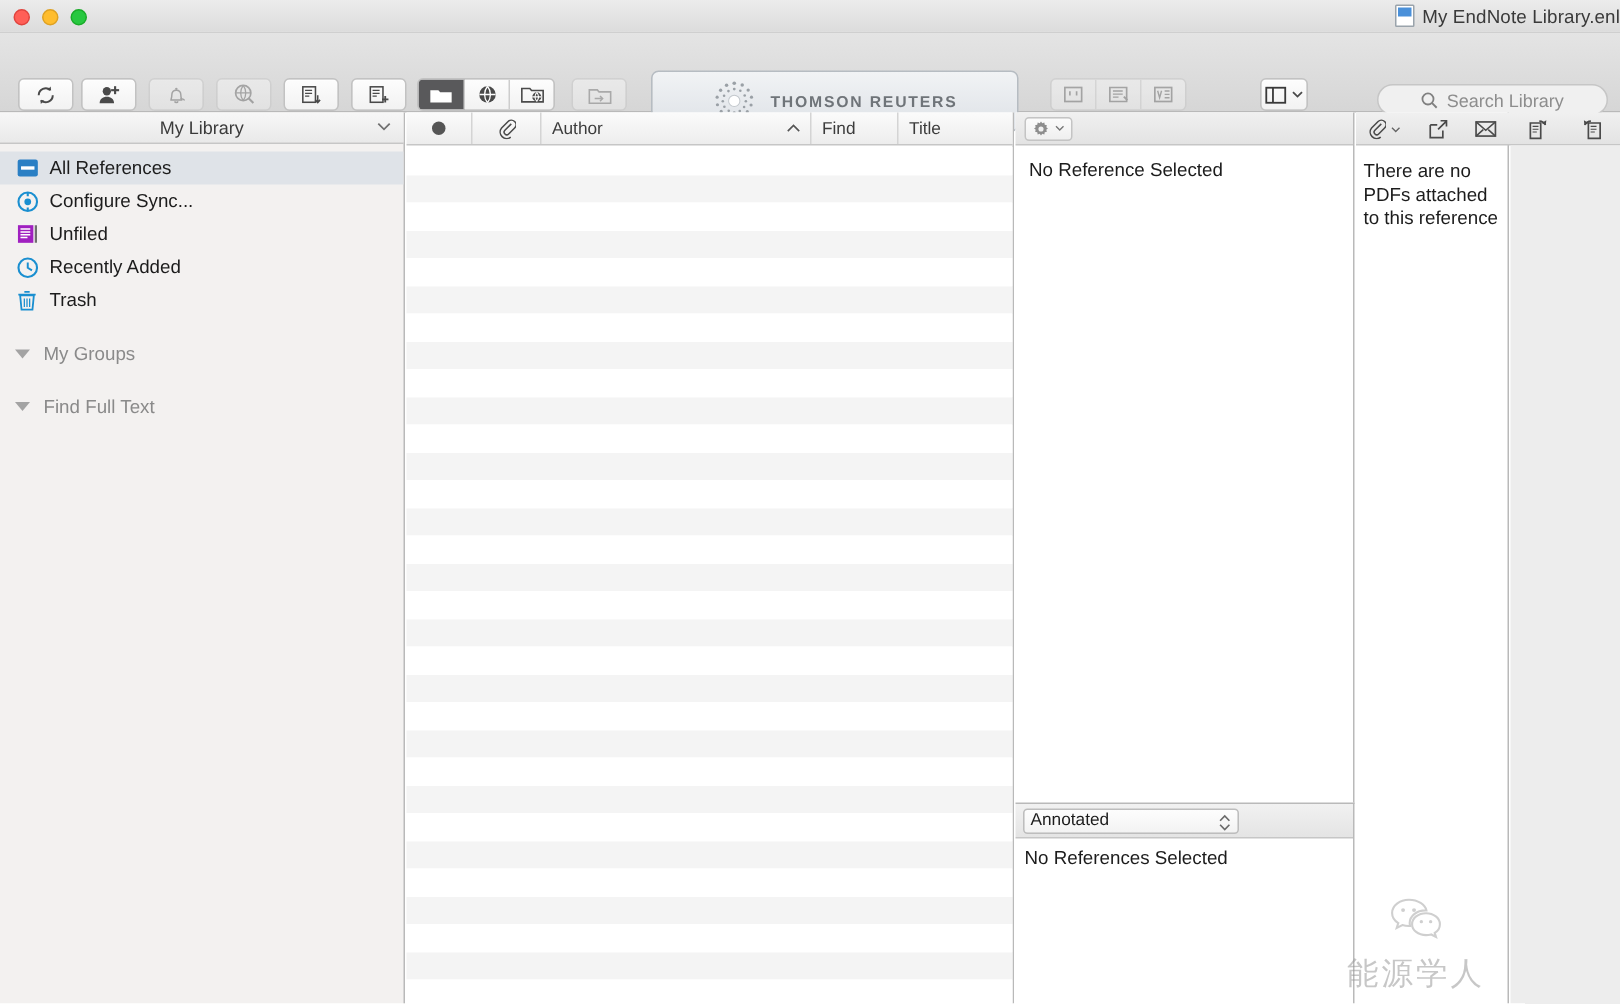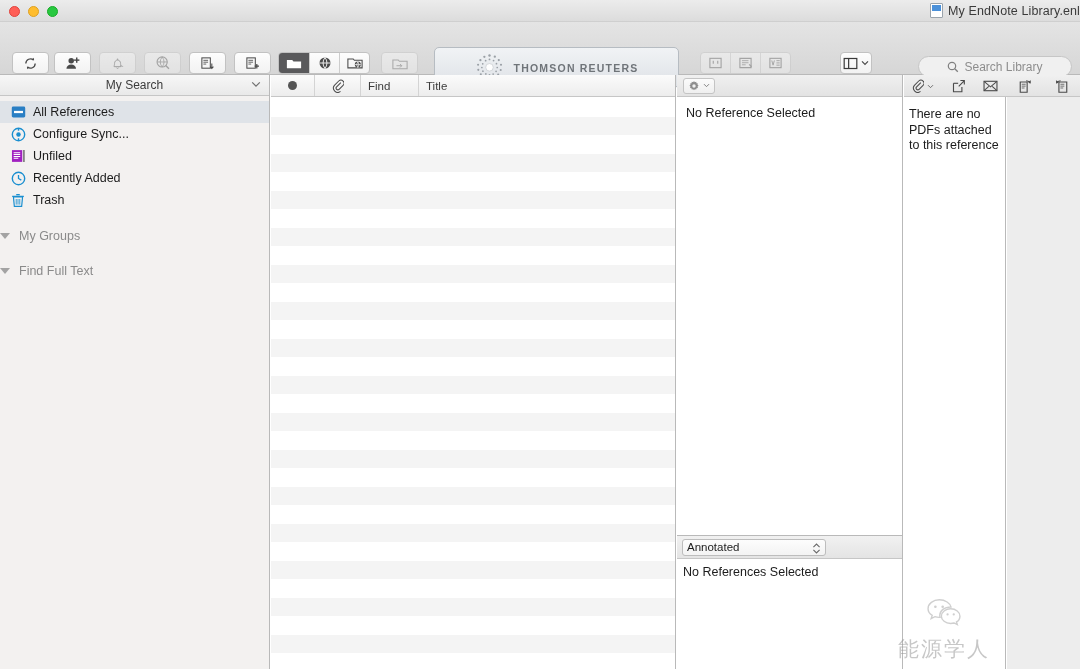--- a/index.html
+++ b/index.html
@@ -95,21 +95,21 @@
   .sidebar-header .lbl { font-size: 12px; color: #3b3b3b; }
   .sidebar-header .chev { position: absolute; right: 8px; top: 6px; }
   .sb-list { padding-top: 5px; }
   .sb-row {
     height: 22px; display: flex; align-items: center; gap: 7px; padding-left: 10px;
     font-size: 12.5px; color: #1c1c1c;
   }
   .sb-row.selected { background: #dfe3e8; }
   .sb-ico { width: 16px; height: 16px; display: flex; align-items: center; justify-content: center; }
   .sb-group {
-    height: 22px; display: flex; align-items: center; gap: 7px; 
+    height: 22px; display: flex; align-items: center; gap: 7px; padding-left: 10px;
     font-size: 12.5px; color: #8a8a8a; margin-top: 14px;
   }
   .tri { width: 0; height: 0; border-left: 5px solid transparent; border-right: 5px solid transparent;
          border-top: 6px solid #a3a3a3; margin-right: 2px; }
 
   
   .reflist {
     position: absolute; left: 271px; top: 75px; width: 405px; height: 594px;
     background: #ffffff; border-right: 1px solid #b9b9b9;
   }
@@ -371,21 +371,21 @@
       <svg width="12" height="12" viewBox="0 0 13 13">
         <circle cx="5.4" cy="5.4" r="4" fill="none" stroke="#808080" stroke-width="1.3"></circle>
         <path d="M8.4 8.4l3.3 3.3" stroke="#808080" stroke-width="1.4"></path>
       </svg>
       <span class="search-ph">Search Library</span>
     </div>
   </div>
 
   <div class="sidebar">
     <div class="sidebar-header">
-      <span class="lbl">My Search</span>
+      <span class="lbl">My Library</span>
       <svg class="chev" width="10" height="7" viewBox="0 0 10 7">
         <path d="M1.2 1.4L5 5.2 8.8 1.4" fill="none" stroke="#707070" stroke-width="1.2"></path>
       </svg>
     </div>
 
     <div class="sb-list">
 
       <div class="sb-row selected">
         <span class="sb-ico">
           <svg width="15" height="14" viewBox="0 0 16 15">
@@ -452,20 +452,26 @@
   </div>
 
   <div class="reflist">
     <div class="colhead">
       <div class="col c-dot">
         <span class="dotglyph"></span>
       </div>
       <div class="col c-clip">
         <svg width="12" height="14" viewBox="0 0 13 15">
           <path d="M9.6 5.2L5 9.8a1.9 1.9 0 0 0 2.7 2.7l4.3-4.3a3.3 3.3 0 0 0-4.7-4.7L2.6 8.2a4.7 4.7 0 0 0 6.6 6.6" fill="none" stroke="#4a4a4a" stroke-width="1.1" transform="translate(0,-1.4)"></path>
+        </svg>
+      </div>
+      <div class="col c-author">
+        <span>Author</span>
+        <svg class="sortarrow" width="10" height="7" viewBox="0 0 10 7">
+          <path d="M1.2 5.4L5 1.6 8.8 5.4" fill="none" stroke="#555" stroke-width="1.1"></path>
         </svg>
       </div>
       <div class="col c-year">
         <span>Find</span>
       </div>
       <div class="col c-title">
         <span>Title</span>
       </div>
     </div>
     <div class="rows" id="rowstrip">

